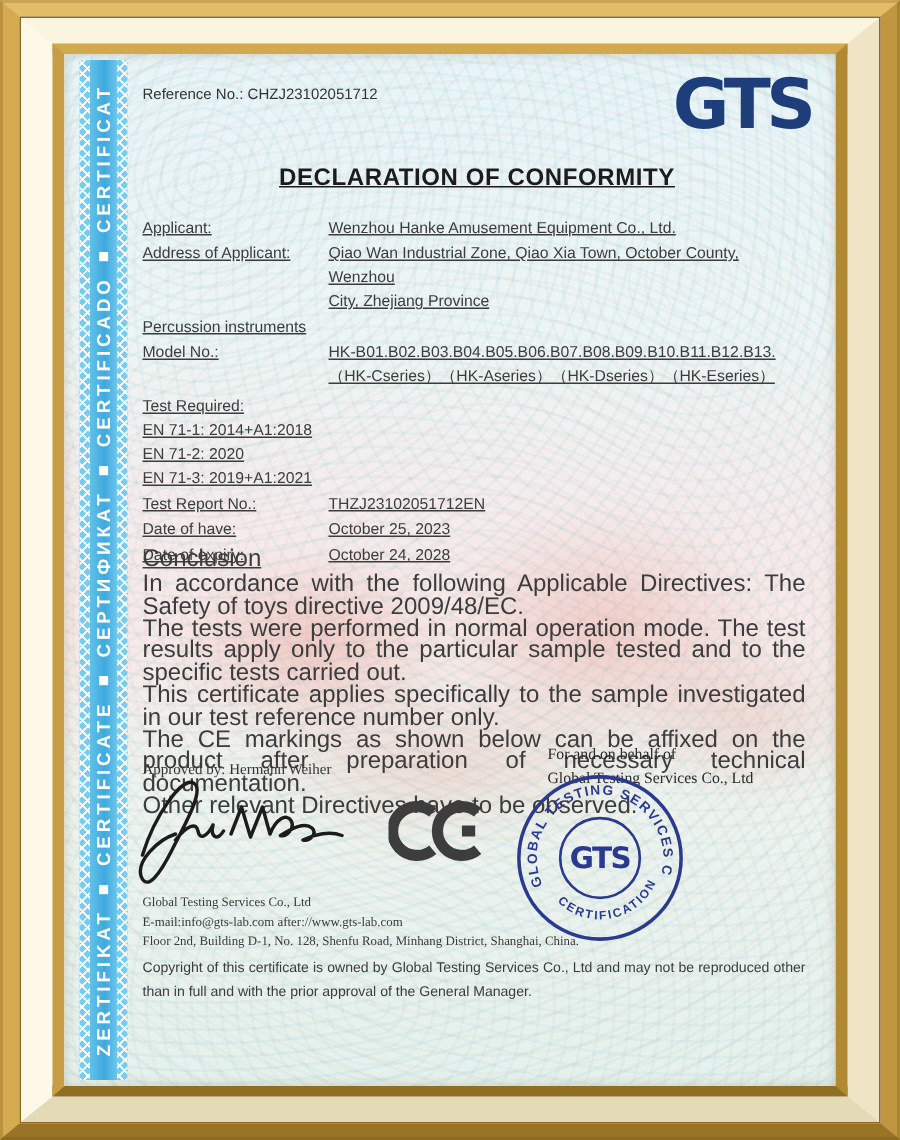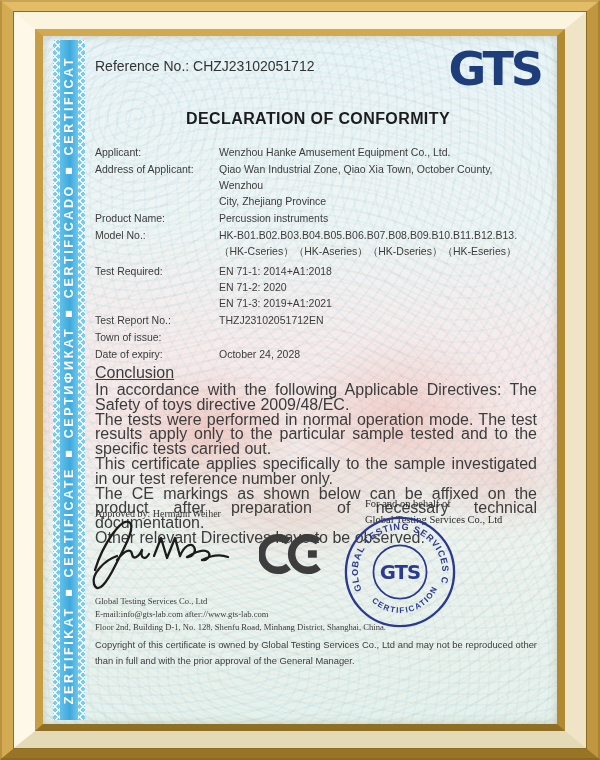--- a/index.html
+++ b/index.html
@@ -41,35 +41,35 @@
       repeating-linear-gradient(-45deg,rgba(255,255,255,.85) 0 1.4px,transparent 1.4px 5px),
       #79ccef;}
   .strip-center{position:absolute;left:7px;right:7px;top:0;bottom:0;
     background:linear-gradient(90deg,#62c1e9,#3fa9dd 55%,#6cc6ec);
     display:flex;align-items:center;justify-content:center;}
   .strip-text{writing-mode:vertical-rl;transform:rotate(180deg);
     white-space:nowrap;color:#fff;font-weight:bold;font-size:12.5px;
     letter-spacing:2.6px;font-family:"Liberation Sans",sans-serif;}
 
   
-  .ref{position:absolute;left:52px;top:22px;font-size:14px;color:#333;}
+  .ref{position:absolute;left:52px;top:22px;font-size:10px;color:#333;}
   .logo{position:absolute;right:16px;top:10px;font-weight:900;font-size:46px;
     letter-spacing:-3px;color:#1e3d7b;font-family:"DejaVu Sans",sans-serif;
     line-height:1;}
   .title{position:absolute;left:44px;right:8px;top:74px;text-align:center;
-    font-size:16px;font-weight:bold;color:#1c1c1c;letter-spacing:.4px;}
+    font-size:16px;font-weight:bold;color:#1c1c1c;letter-spacing:.4px;text-decoration:underline;}
 
   
   .fields{position:absolute;left:52px;right:18px;top:108px;font-size:10.5px;
     color:#3c3c3c;}
-  .frow{display:flex;margin-bottom:1px;}
+  .frow{display:flex;margin-bottom:1px;text-decoration:underline;}
   .flabel{width:124px;flex:none;line-height:16px;}
   .fval{flex:1;line-height:16px;}
   .fval div{line-height:16px;}
-  .gap-top{margin-top:4px;}
+  .gap-top{margin-top:4px;flex-direction:column;}
 
   
   .conclusion{position:absolute;left:52px;right:20px;top:329px;font-size:16px;
     color:#3c3c3c;}
   .conc-h{text-decoration:underline;margin-bottom:3px;line-height:15px;}
   .conclusion p{margin:0;line-height:14.8px;text-align:justify;}
 
   
   .approved{position:absolute;left:52px;top:472px;font-size:10px;color:#343434;
     font-family:"Liberation Serif",serif;}
@@ -119,21 +119,20 @@
                   </div>
          </div>
          <div class="frow">
            <div class="flabel">Address of Applicant:</div>
            <div class="fval">
              <div>Qiao Wan Industrial Zone, Qiao Xia Town, October County, Wenzhou</div>
              <div>City, Zhejiang Province</div>
            </div>
          </div>
          <div class="frow">
-           <div class="flabel">Product Name:</div>
            <div class="fval">
                     <div>Percussion instruments</div>
                   </div>
          </div>
          <div class="frow">
            <div class="flabel">Model No.:</div>
            <div class="fval">
              <div>HK-B01.B02.B03.B04.B05.B06.B07.B08.B09.B10.B11.B12.B13.</div>
              <div>（HK-Cseries）（HK-Aseries）（HK-Dseries）（HK-Eseries）</div>
            </div>
@@ -146,21 +145,24 @@
              <div>EN 71-3: 2019+A1:2021</div>
            </div>
          </div>
          <div class="frow">
            <div class="flabel">Test Report No.:</div>
            <div class="fval">
                     <div>THZJ23102051712EN</div>
                   </div>
          </div>
          <div class="frow">
-           <div class="flabel">Town of issue:</div>
+           <div class="flabel">Date of have:</div>
+           <div class="fval">
+                    <div>October 25, 2023</div>
+                  </div>
          </div>
          <div class="frow">
            <div class="flabel">Date of expiry:</div>
            <div class="fval">
                     <div>October 24, 2028</div>
                   </div>
          </div>
        </div>
 
        <div class="conclusion">

